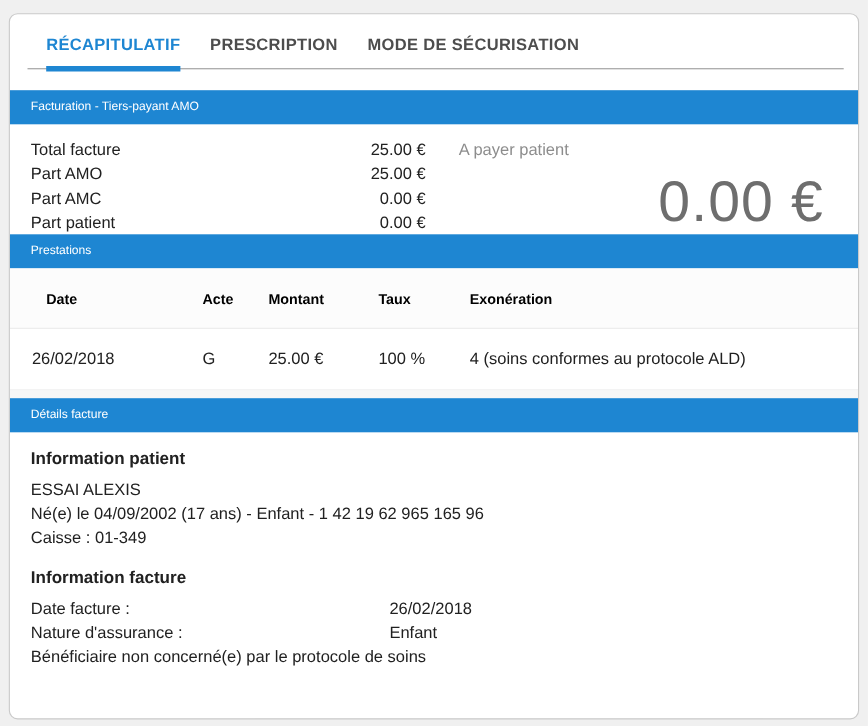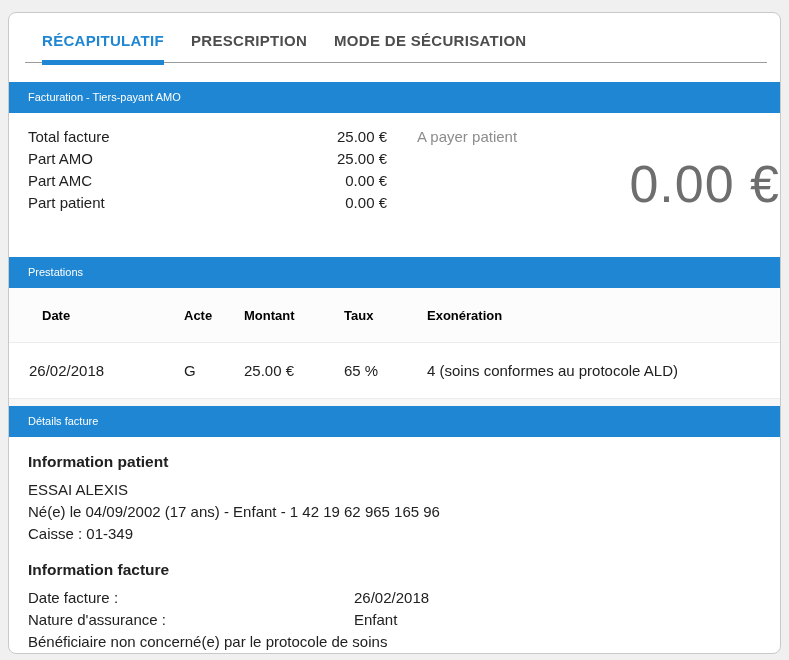--- a/index.html
+++ b/index.html
@@ -38,24 +38,24 @@
     margin-bottom:-3px; padding-bottom:11px;
   }
   
   .section-bar {
     background:#1e86d2; color:#ffffff;
     font-size:11px; height:31px; line-height:31px;
     padding-left:19px;
   }
   .bar-facturation { margin-top:19px; }
   
-  .totals { display:flex; height:144px; padding:13px 0 0 19px; }
+  .totals { display:flex; height:100px; padding:13px 0 0 19px; }
   .totals-left { width:359px; }
   .trow { display:flex; justify-content:space-between; font-size:15px; line-height:22px; }
-  .totals-right { flex:1; padding-left:30px; display:flex; flex-direction:column; }
+  .totals-right { flex:1; padding-left:30px; padding-right:31px; display:flex; flex-direction:column; }
   .apayer { color:#8d8d8d; font-size:15px; line-height:22px; }
   .bigamount {
     color:#6e6e6e; font-size:52px; line-height:52px;
     text-align:right; margin-top:10px; letter-spacing:1px;
   }
   
   .tgrid { display:grid; grid-template-columns:155px 60px 100px 83px 1fr; padding-left:20px; align-items:center; }
   .table-head { height:54px; font-size:13px; font-weight:bold; color:#000000; background:#fcfcfc; }
   .table-head .cell:first-child { padding-left:13px; }
   .table-row {
@@ -116,21 +116,21 @@
     <div class="cell">Acte</div>
     <div class="cell">Montant</div>
     <div class="cell">Taux</div>
     <div class="cell">Exonération</div>
   </div>
 
   <div class="tgrid table-row">
     <div class="cell">26/02/2018</div>
     <div class="cell">G</div>
     <div class="cell">25.00 €</div>
-    <div class="cell">65 %</div>
+    <div class="cell">100 %</div>
     <div class="cell">4 (soins conformes au protocole ALD)</div>
   </div>
   <div class="table-after"></div>
 
   <div class="section-bar">Détails facture</div>
 
   <div class="details">
     <div class="info-title">Information patient</div>
     <div>ESSAI ALEXIS</div>
     <div>Né(e) le 04/09/2002 (17 ans) - Enfant - 1 42 19 62 965 165 96</div>

